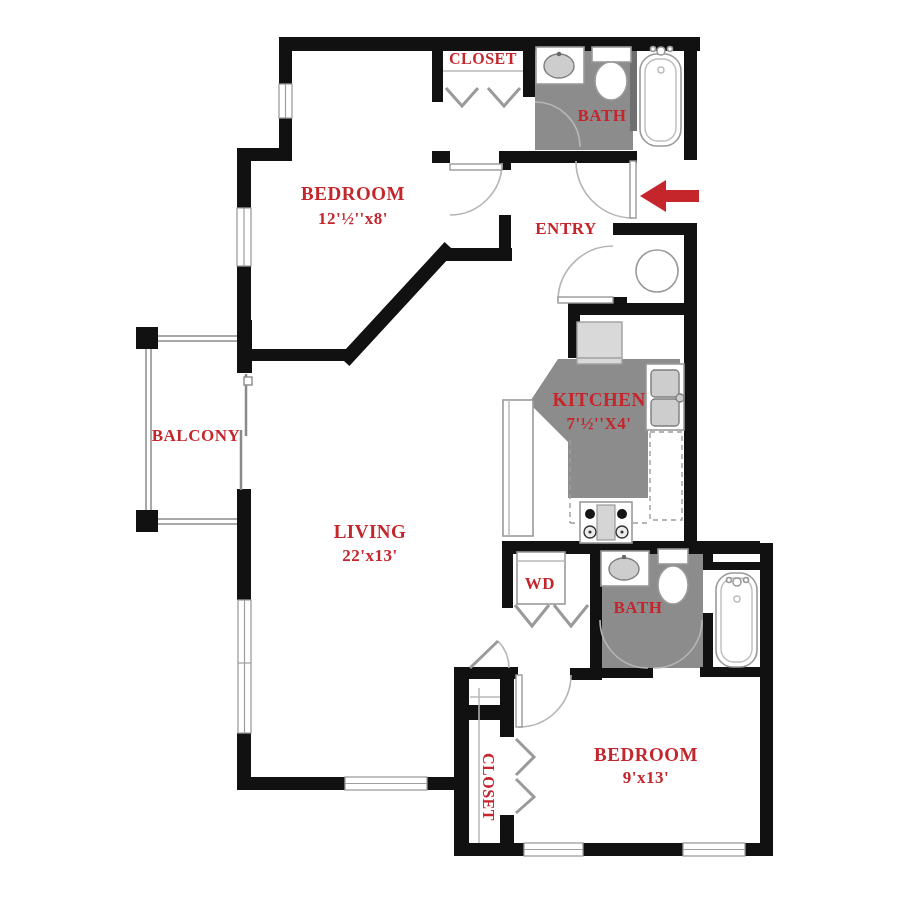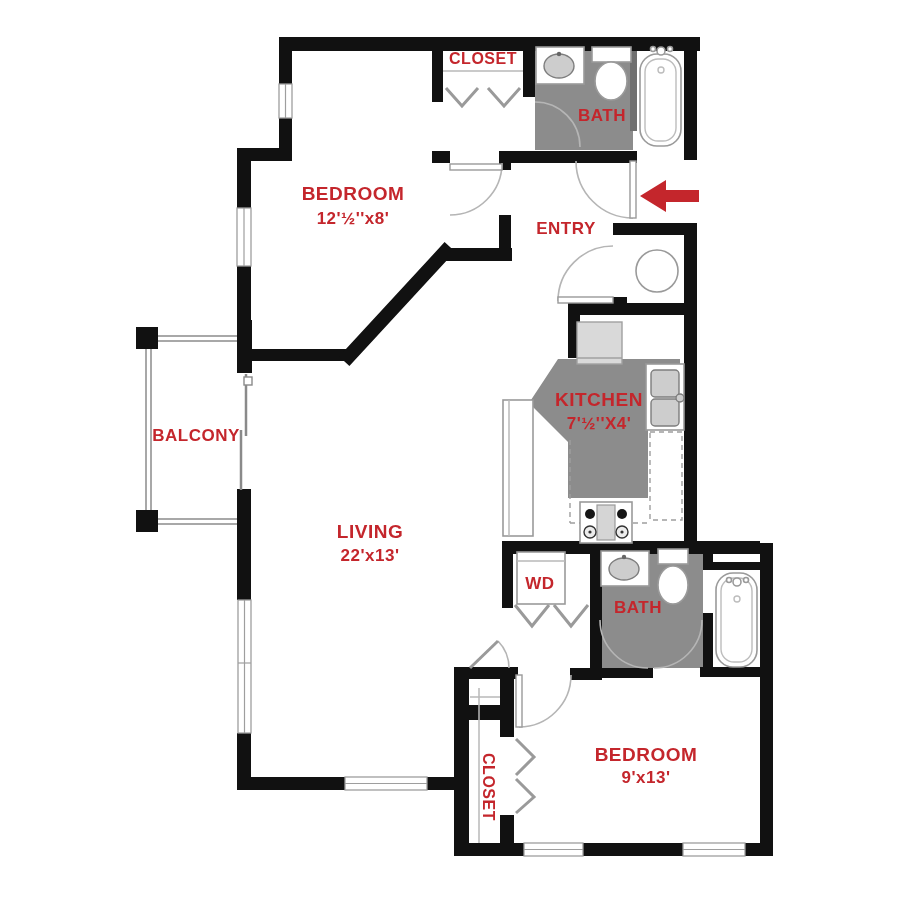--- a/index.html
+++ b/index.html
@@ -1,16 +1,16 @@
 <!DOCTYPE html>
 <html><head>
 <meta charset="utf-8">
 <style>
   html,body{margin:0;padding:0;background:#ffffff;}
-  .stage{width:792px;height:900px;position:relative;background:#fff;font-family:Liberation Sans, sans-serif;}
+  .stage{width:792px;height:900px;position:relative;background:#fff;font-family:Liberation Serif, serif;}
   svg{display:block;}
   .wall{fill:#111111;stroke:none;}
   .wallline{stroke:#111111;stroke-width:14;stroke-linecap:square;}
   .floor-gray{fill:#8c8c8c;}
   .fix{fill:#ffffff;stroke:#9a9a9a;stroke-width:1.6;}
   .fix-inner{fill:none;stroke:#bdbdbd;stroke-width:1.4;}
   .basin{fill:#cdcdcd;stroke:#7d7d7d;stroke-width:1.4;}
   .thin{stroke:#b9b9b9;stroke-width:1.5;fill:none;}
   .rail{stroke:#a8a8a8;stroke-width:2;fill:none;}
   .arc{stroke:#b5b5b5;stroke-width:1.6;fill:none;}

